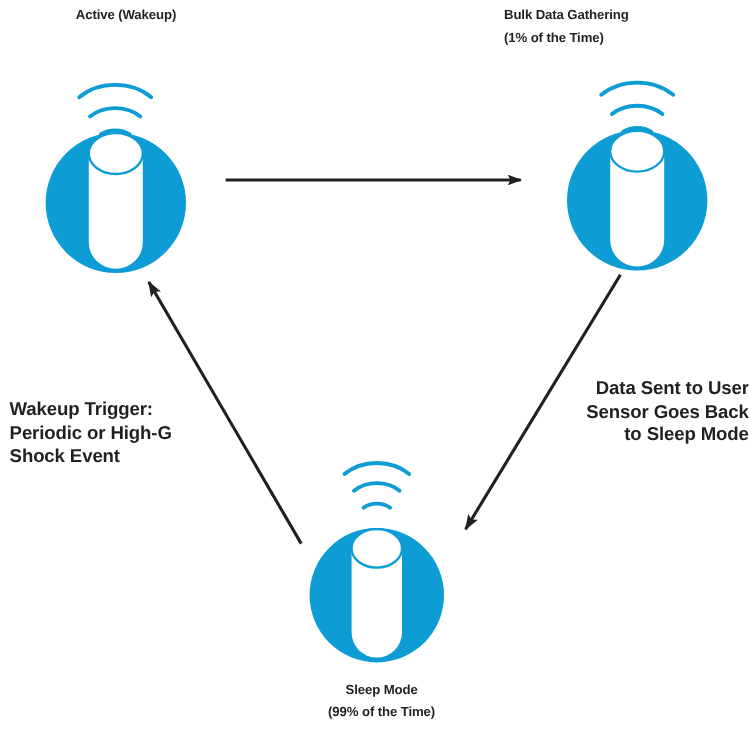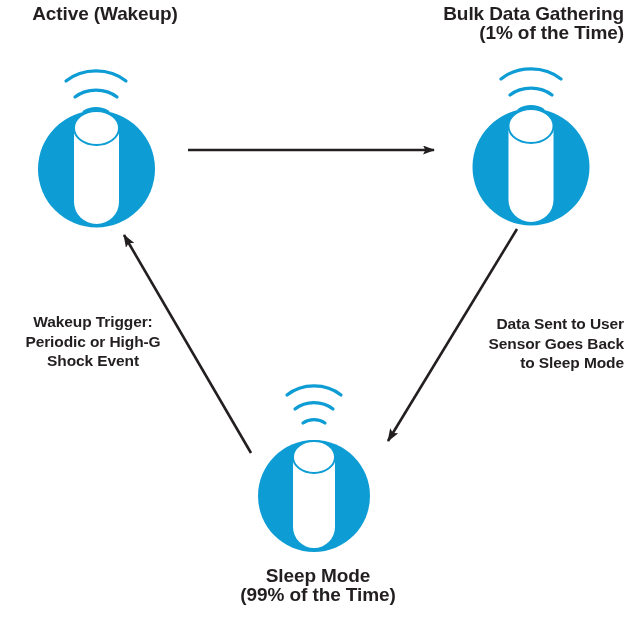--- a/index.html
+++ b/index.html
@@ -23,51 +23,51 @@
     color: #231f20;
     font-family: "Liberation Sans", sans-serif;
     font-weight: bold;
     font-size: 15.5px;
     line-height: 19px;
     letter-spacing: -0.1px;
     white-space: pre-line;
     margin: 0;
   }
   .node-title {
-    font-size: 19px;
+    font-size: 11px;
   }
   .edge-label {
     font-size: 15.5px;
     line-height: 19.5px;
   }
   
   #title-active {
     left: 0px;
     top: 4px;
     width: 210px;
     text-align: center;
   }
   #title-bulk {
     left: 420px;
     top: 4px;
     width: 204px;
-    text-align: right;
+    text-align: left;
   }
   #title-sleep {
     left: 232px;
     top: 566px;
     width: 172px;
     text-align: center;
   }
   
   #edge-label-wakeup {
     left: 8px;
-    top: 312px;
+    top: 332px;
     width: 170px;
-    text-align: center;
+    text-align: left;
   }
   #edge-label-datasent {
     left: 468px;
     top: 314px;
     width: 156px;
     text-align: right;
   }
   .svg-layer {
     position: absolute;
     left: 0;

